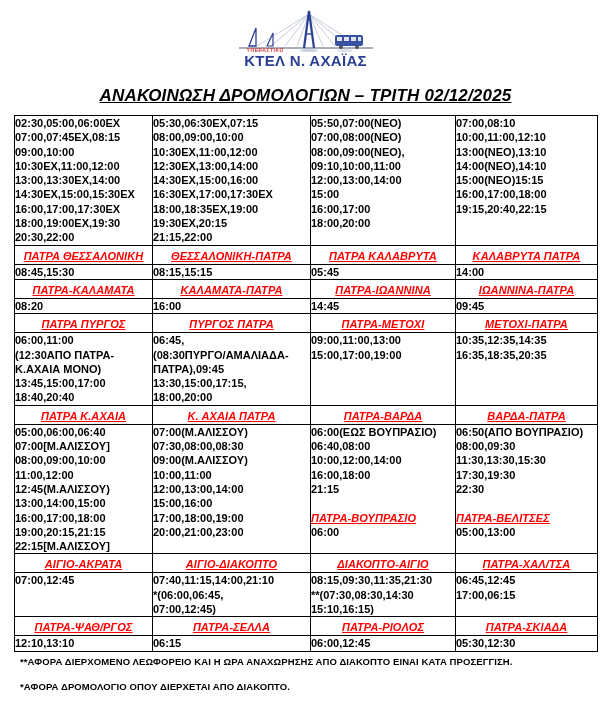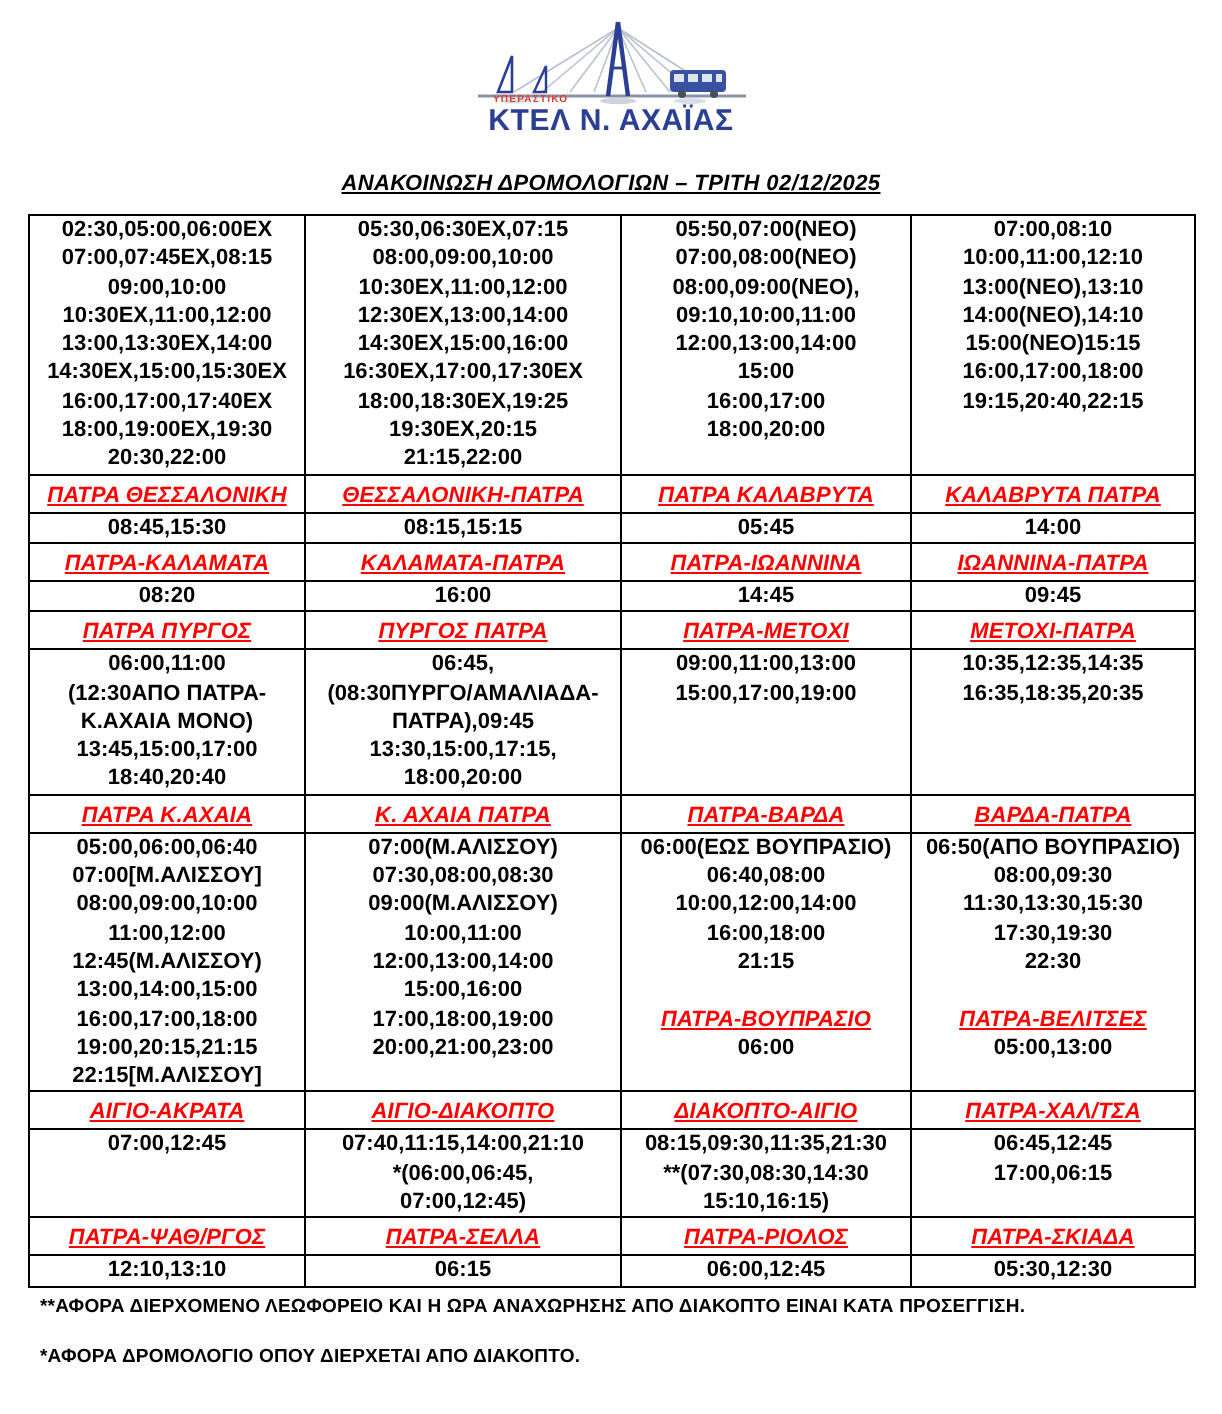--- a/index.html
+++ b/index.html
@@ -41,21 +41,21 @@
     font-weight: bold;
     font-size: 15px;
     letter-spacing: 0.3px;
   }
   
   .title {
     text-align: center;
     font-weight: bold;
     font-style: italic;
     text-decoration: underline;
-    font-size: 11px;
+    font-size: 17px;
     color: #000000;
     margin-top: 16px;
     letter-spacing: 0.2px;
   }
   
   table.schedule {
     border-collapse: collapse;
     table-layout: fixed;
     width: 583px;
     margin: 9px 0 0 14px;
@@ -74,21 +74,21 @@
   .route-name {
     color: #ff0000;
     font-weight: bold;
     font-style: italic;
     text-decoration: underline;
     font-size: 11px;
     letter-spacing: 0.1px;
   }
   td.times-cell {
     vertical-align: top;
-    text-align: center;
+    text-align: left;
     font-weight: bold;
     font-size: 11px;
     color: #000000;
     padding: 1px 0 2px 0;
     margin-left: 48px;
   }
   .time-line, .blank-line, .sub-route {
     line-height: 14.3px;
     white-space: nowrap;
   }
@@ -161,32 +161,32 @@
       </colgroup>
     <tbody id="schedule-body">
         <tr>
           <td class="times-cell">
             <div class="time-line">02:30,05:00,06:00EX</div>
             <div class="time-line">07:00,07:45EX,08:15</div>
             <div class="time-line">09:00,10:00</div>
             <div class="time-line">10:30EX,11:00,12:00</div>
             <div class="time-line">13:00,13:30EX,14:00</div>
             <div class="time-line">14:30EX,15:00,15:30EX</div>
-            <div class="time-line">16:00,17:00,17:40EX</div>
+            <div class="time-line">16:00,17:00,17:30EX</div>
             <div class="time-line">18:00,19:00EX,19:30</div>
             <div class="time-line">20:30,22:00</div>
           </td>
           <td class="times-cell">
             <div class="time-line">05:30,06:30EX,07:15</div>
             <div class="time-line">08:00,09:00,10:00</div>
             <div class="time-line">10:30EX,11:00,12:00</div>
             <div class="time-line">12:30EX,13:00,14:00</div>
             <div class="time-line">14:30EX,15:00,16:00</div>
             <div class="time-line">16:30EX,17:00,17:30EX</div>
-            <div class="time-line">18:00,18:30EX,19:25</div>
+            <div class="time-line">18:00,18:35EX,19:00</div>
             <div class="time-line">19:30EX,20:15</div>
             <div class="time-line">21:15,22:00</div>
           </td>
           <td class="times-cell">
             <div class="time-line">05:50,07:00(NEO)</div>
             <div class="time-line">07:00,08:00(NEO)</div>
             <div class="time-line">08:00,09:00(NEO),</div>
             <div class="time-line">09:10,10:00,11:00</div>
             <div class="time-line">12:00,13:00,14:00</div>
             <div class="time-line">15:00</div>

